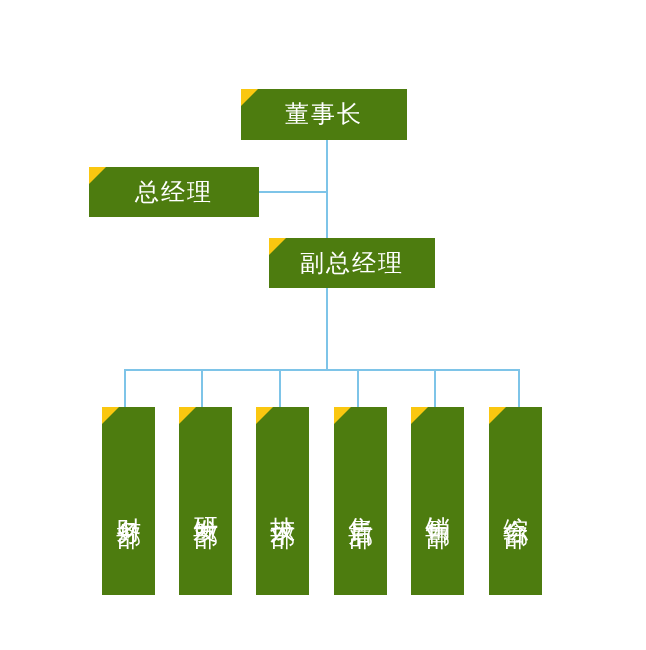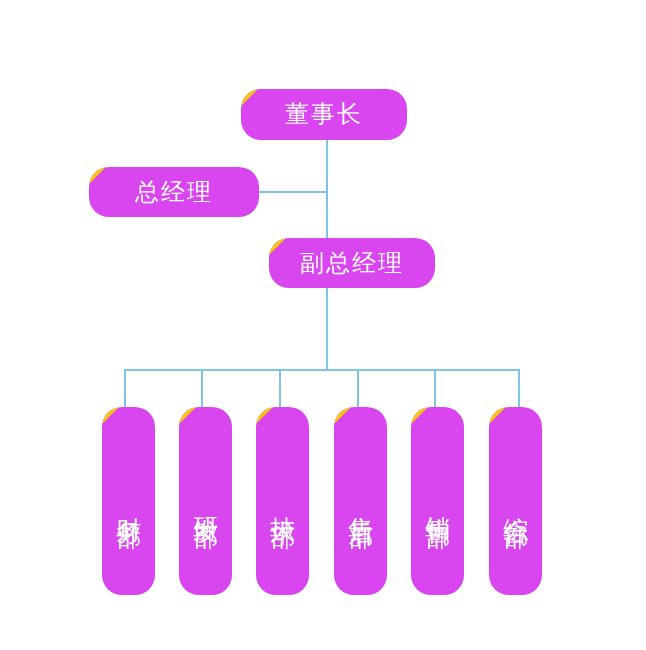--- a/index.html
+++ b/index.html
@@ -37,24 +37,23 @@
   }
   .line-h {
     position: absolute;
     height: 2px;
     background: #7ec4e8;
   }
 
   
   .node {
     position: absolute;
-    background: #d946ef;
+    background: #4d7c0f;
     box-sizing: border-box;
     overflow: hidden;
-    border-radius: 20px;
   }
   .node .corner {
     position: absolute;
     left: 0;
     top: 0;
     width: 0;
     height: 0;
     border-style: solid;
     border-width: 17px 17px 0 0;
     border-color: #fac710 transparent transparent transparent;

